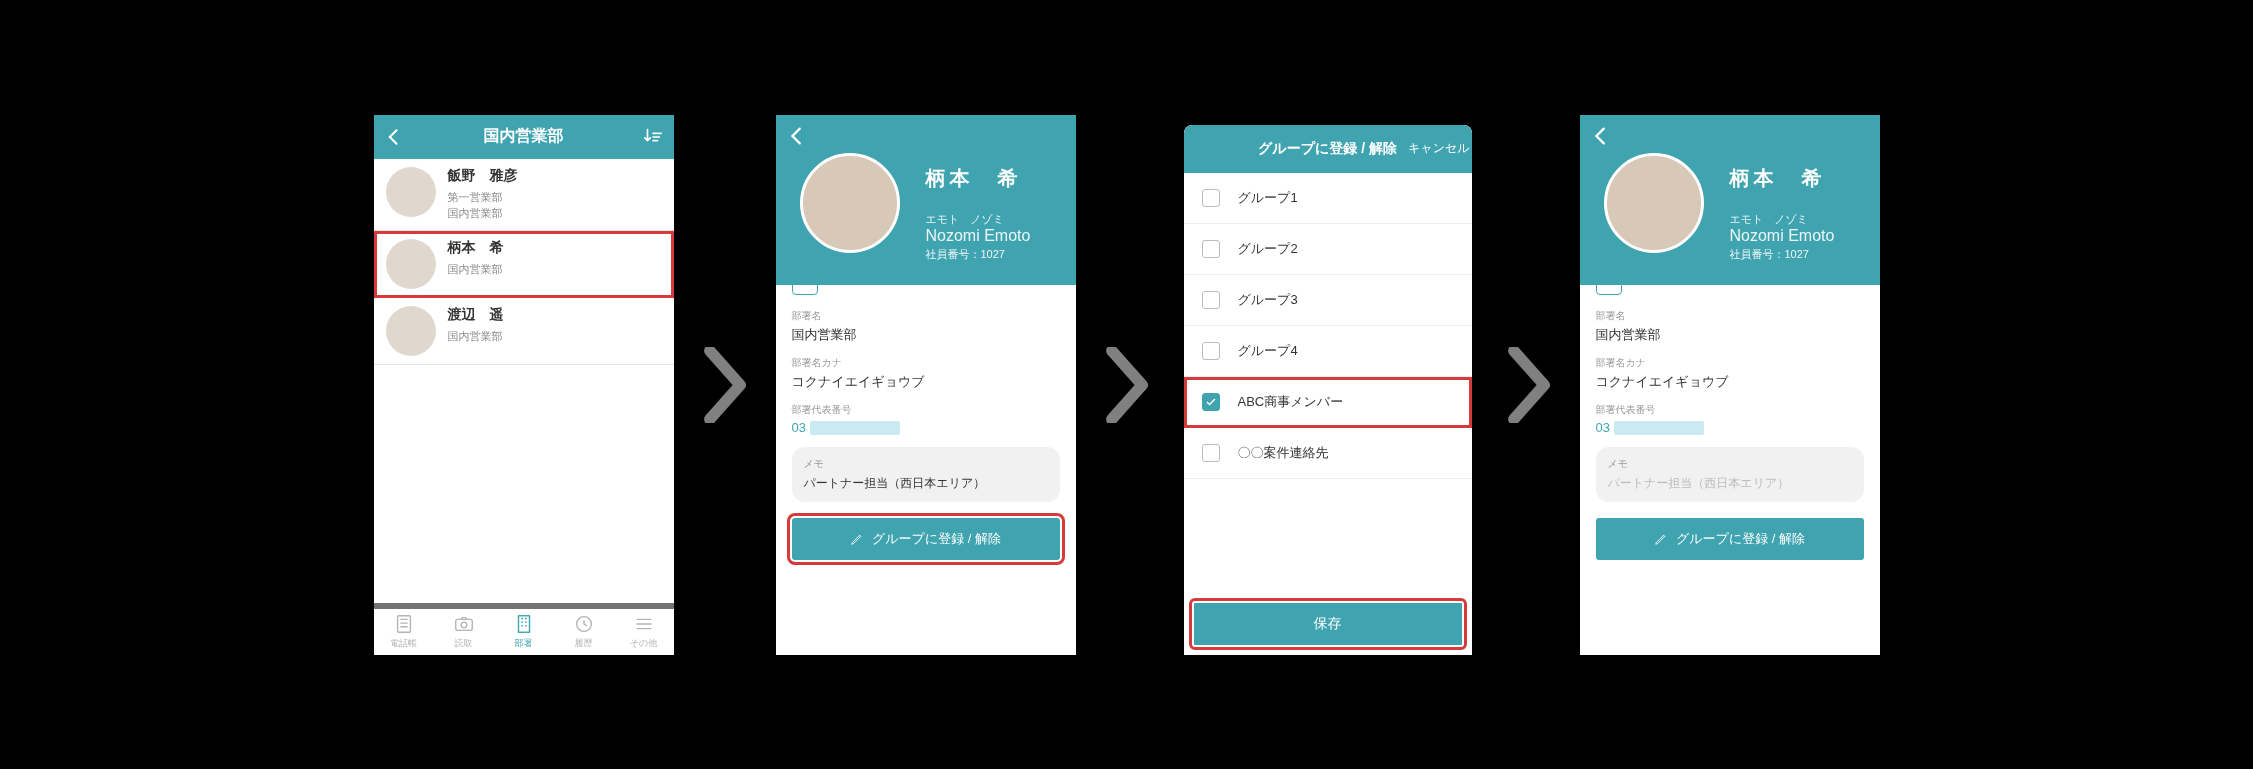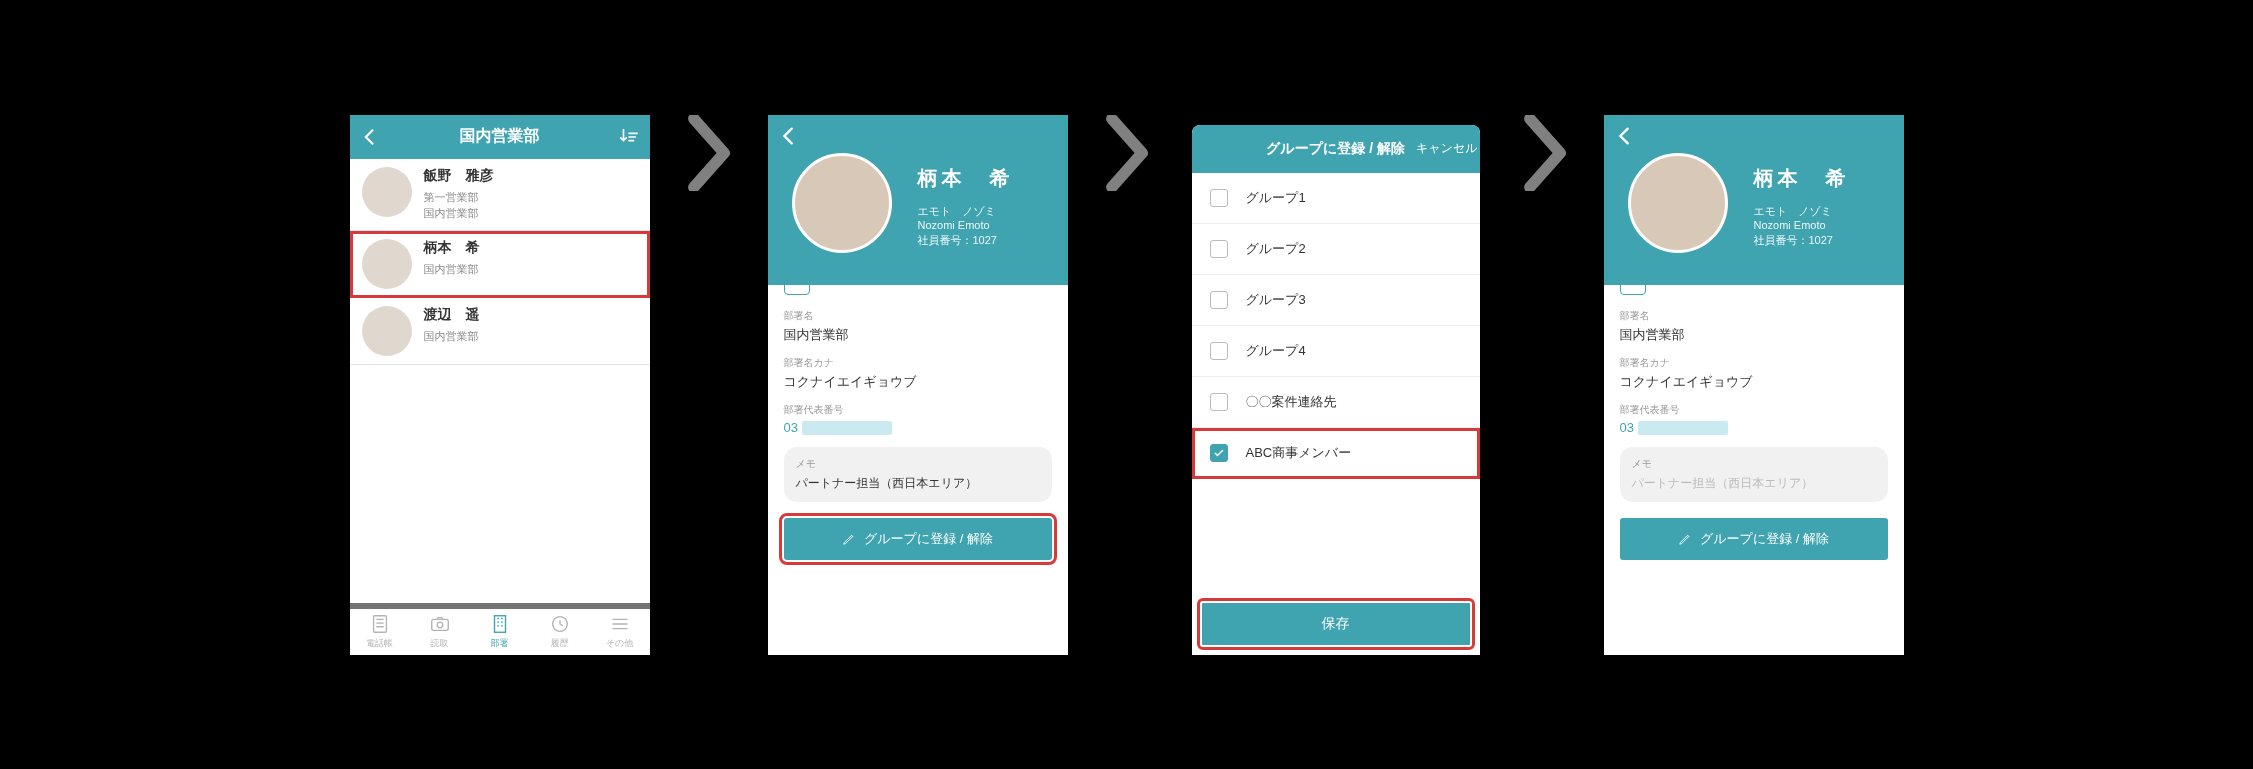--- a/index.html
+++ b/index.html
@@ -1,17 +1,17 @@
 <!DOCTYPE html>
 <html><head>
 <meta charset="utf-8">
 <style>
   * { margin:0; padding:0; box-sizing:border-box; font-family:"Hiragino Kaku Gothic ProN","Meiryo",sans-serif; }
   body { background:#000; display:flex; align-items:center; justify-content:center; height:100vh; }
-  .stage { display:flex; align-items:flex-start; gap:16px; background:#000; }
+  .stage { display:flex; align-items:center; gap:8px; background:#000; }
   .phone { width:300px; height:540px; background:#fff; display:flex; flex-direction:column; overflow:hidden; position:relative; }
   .arrow { width:86px; display:flex; align-items:center; justify-content:center; }
   .arrow svg { width:48px; height:76px; }
 
   
   .hdr1 { background:#3fa4b0; height:44px; display:flex; align-items:center; justify-content:center; position:relative; color:#fff; }
   .hdr1 .back { position:absolute; left:10px; top:0; bottom:0; display:flex; align-items:center; }
   .hdr1 .sort { position:absolute; right:10px; top:0; bottom:0; display:flex; align-items:center; }
   .hdr1 .title { font-weight:700; font-size:16px; }
   .list { flex:1; overflow:auto; }
@@ -24,22 +24,22 @@
   .tabbar .tab { flex:1; display:flex; flex-direction:column; align-items:center; justify-content:center; color:#b4b4b4; font-size:9px; }
   .tabbar .tab.active { color:#3fa4b0; }
   .tabbar .ic { width:22px; height:22px; margin-bottom:2px; }
 
   
   .hdr2 { background:#3fa4b0; height:170px; position:relative; color:#fff; }
   .hdr2 .back { position:absolute; left:10px; top:10px; }
   .hdr2 .photo { position:absolute; left:24px; top:38px; width:100px; height:100px; border-radius:50%; border:3px solid #fff; background:#d8c8b8; }
   .hdr2 .txt { position:absolute; left:150px; top:50px; }
   .hdr2 .nm2 { font-size:20px; font-weight:700; letter-spacing:4px; }
-  .hdr2 .kana { font-size:11px; margin-top:12px; opacity:.9; }
-  .hdr2 .roma { font-size:11px; opacity:.9; }
+  .hdr2 .kana { font-size:11px; margin-top:20px; opacity:.9; }
+  .hdr2 .roma { font-size:16px; opacity:.9; }
   .hdr2 .emp { font-size:11px; margin-top:2px; opacity:.9; }
   .chips { padding:0 16px; margin-top:-12px; }
   .chip { display:inline-block; border:1px solid #3fa4b0; border-radius:4px; padding:4px 12px; font-size:11px; color:#fff; background:#fff; height:22px; overflow:hidden; }
   .fields { padding:10px 16px 0; }
   .fld { margin-bottom:12px; }
   .fld .lbl { font-size:10px; color:#999; margin-bottom:3px; }
   .fld .val { font-size:13px; color:#333; }
   .fld .val.tel { color:#3fa4b0; }
   .fld .val .mask { display:inline-block; vertical-align:middle; width:90px; height:14px; background:#c9eaf1; border-radius:2px; }
   .memo { background:#f1f1f1; padding:10px 12px; border-radius:13px;margin-top:7px; }
@@ -221,32 +221,32 @@
             <span>グループ2</span>
           </div>
         <div class="grow">
             <div class="cb"></div>
             <span>グループ3</span>
           </div>
         <div class="grow">
             <div class="cb"></div>
             <span>グループ4</span>
           </div>
-        <div class="grow">
-            <div class="cb"></div>
-            <span>〇〇案件連絡先</span>
-          </div>
         <div class="grow hl">
             <div class="cb checked">
               <svg viewBox="0 0 24 24" width="12" height="12">
                 <path d="M4 12l5 5 11-11" stroke="#fff" stroke-width="3" fill="none"></path>
               </svg>
             </div>
             <span>ABC商事メンバー</span>
           </div>
+        <div class="grow">
+            <div class="cb"></div>
+            <span>〇〇案件連絡先</span>
+          </div>
       </div>
       <div class="savebtn hl">保存</div>
     </div>
   </div>
 
   <div class="arrow">
     <svg viewBox="0 0 24 40">
         <path d="M4 2 20 20 4 38" stroke="#808080" stroke-width="6" fill="none" stroke-linejoin="round" stroke-linecap="round"></path>
       </svg>
   </div>

